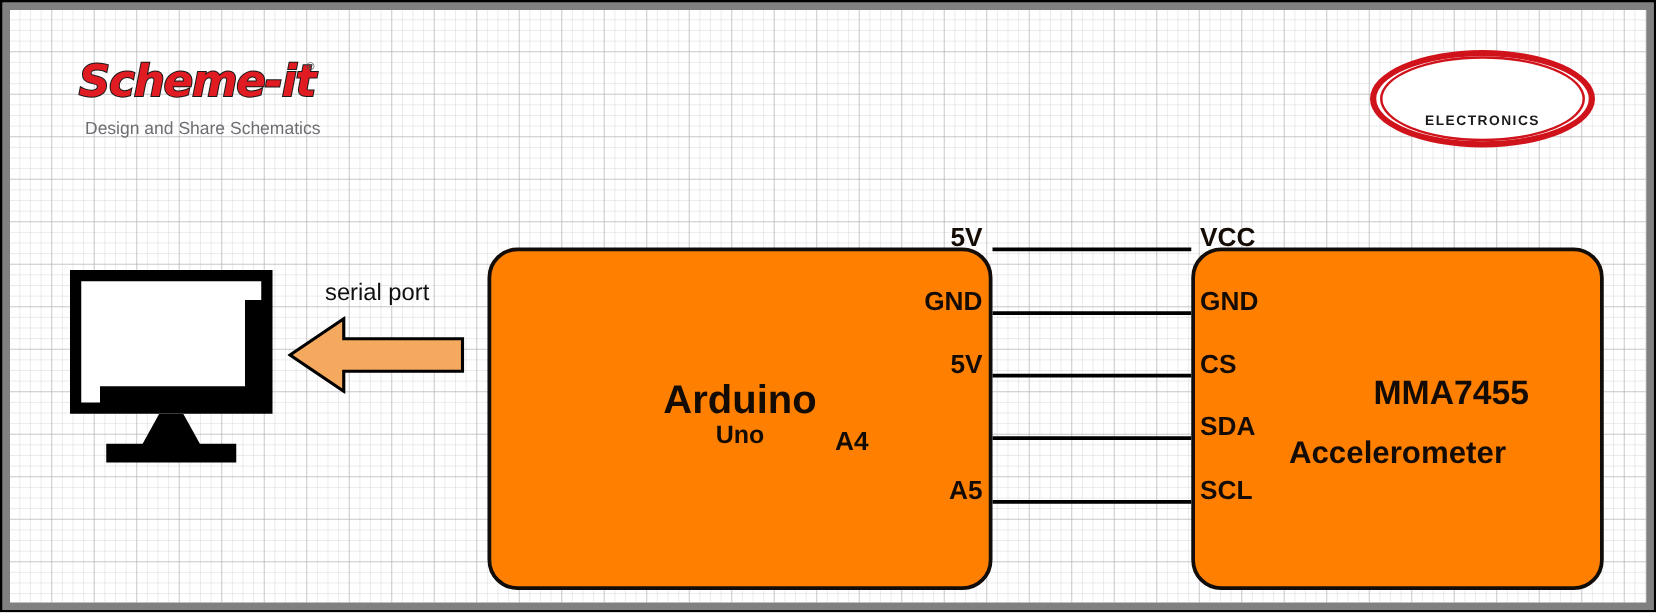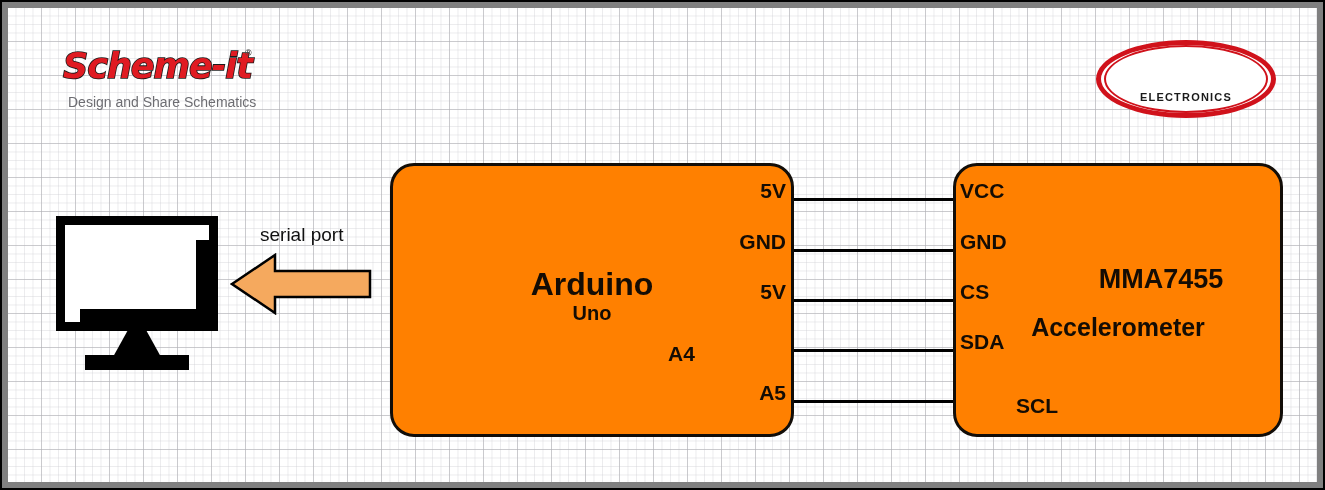--- a/index.html
+++ b/index.html
@@ -232,20 +232,21 @@
     height: 62px;
   }
 
   
   .block {
     position: absolute;
     background: #ff8000;
     border: 3px solid #120d08;
     border-radius: 24px;
     box-sizing: border-box;
+    margin-top: 35px;
   }
   #block-arduino {
     left: 382px;
     top: 155px;
     width: 404px;
     height: 274px;
   }
   #block-mma {
     left: 945px;
     top: 155px;
@@ -347,19 +348,19 @@
 
     <div class="block" id="block-mma">
       <div class="block-title" id="mma-line1">MMA7455</div>
       <div class="block-title" id="mma-line2">Accelerometer</div>
     </div>
 
     <div class="pin-label" style="left:952px; top:172px;">VCC</div>
     <div class="pin-label" style="left:952px; top:223px;">GND</div>
     <div class="pin-label" style="left:952px; top:273px;">CS</div>
     <div class="pin-label" style="left:952px; top:323px;">SDA</div>
-    <div class="pin-label" style="left:1008px; top:374px;margin-top:13px;">SCL</div>
+    <div class="pin-label" style="left:952px; top:374px;">SCL</div>
 
   </div>
 
   <div class="frame-gray"></div>
   <div class="frame-black"></div>
 </div>
 
 </body></html>

